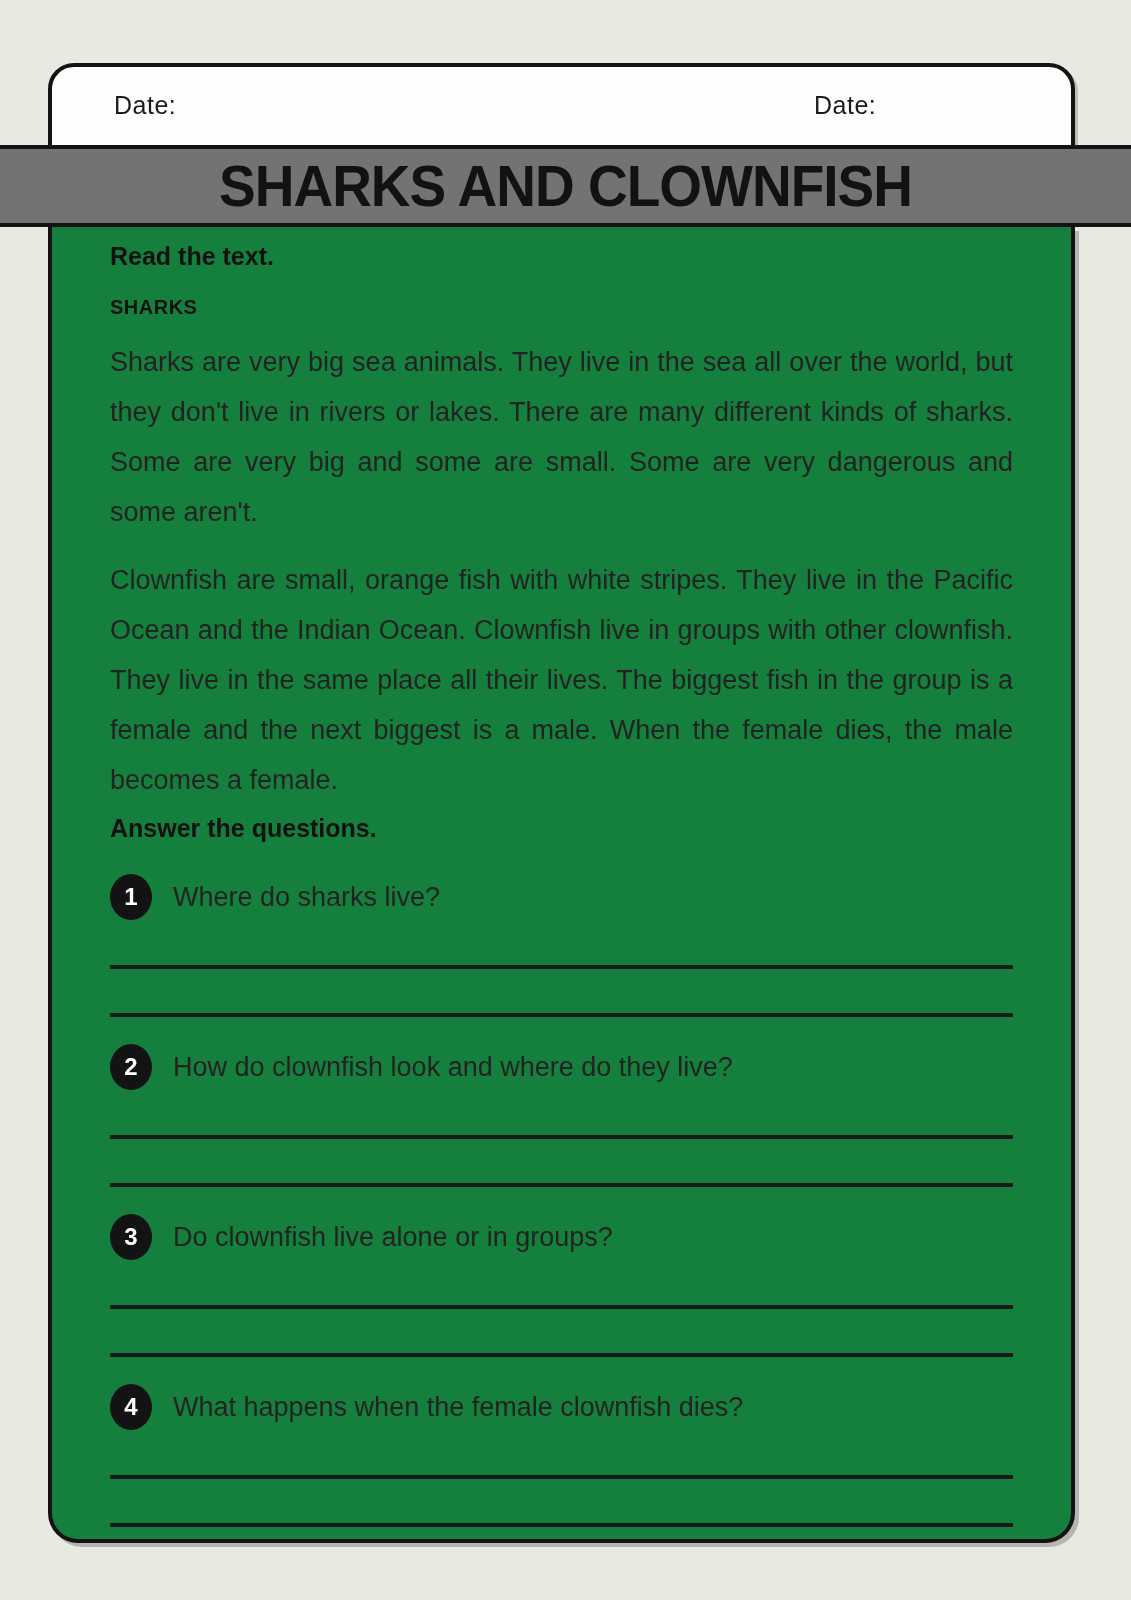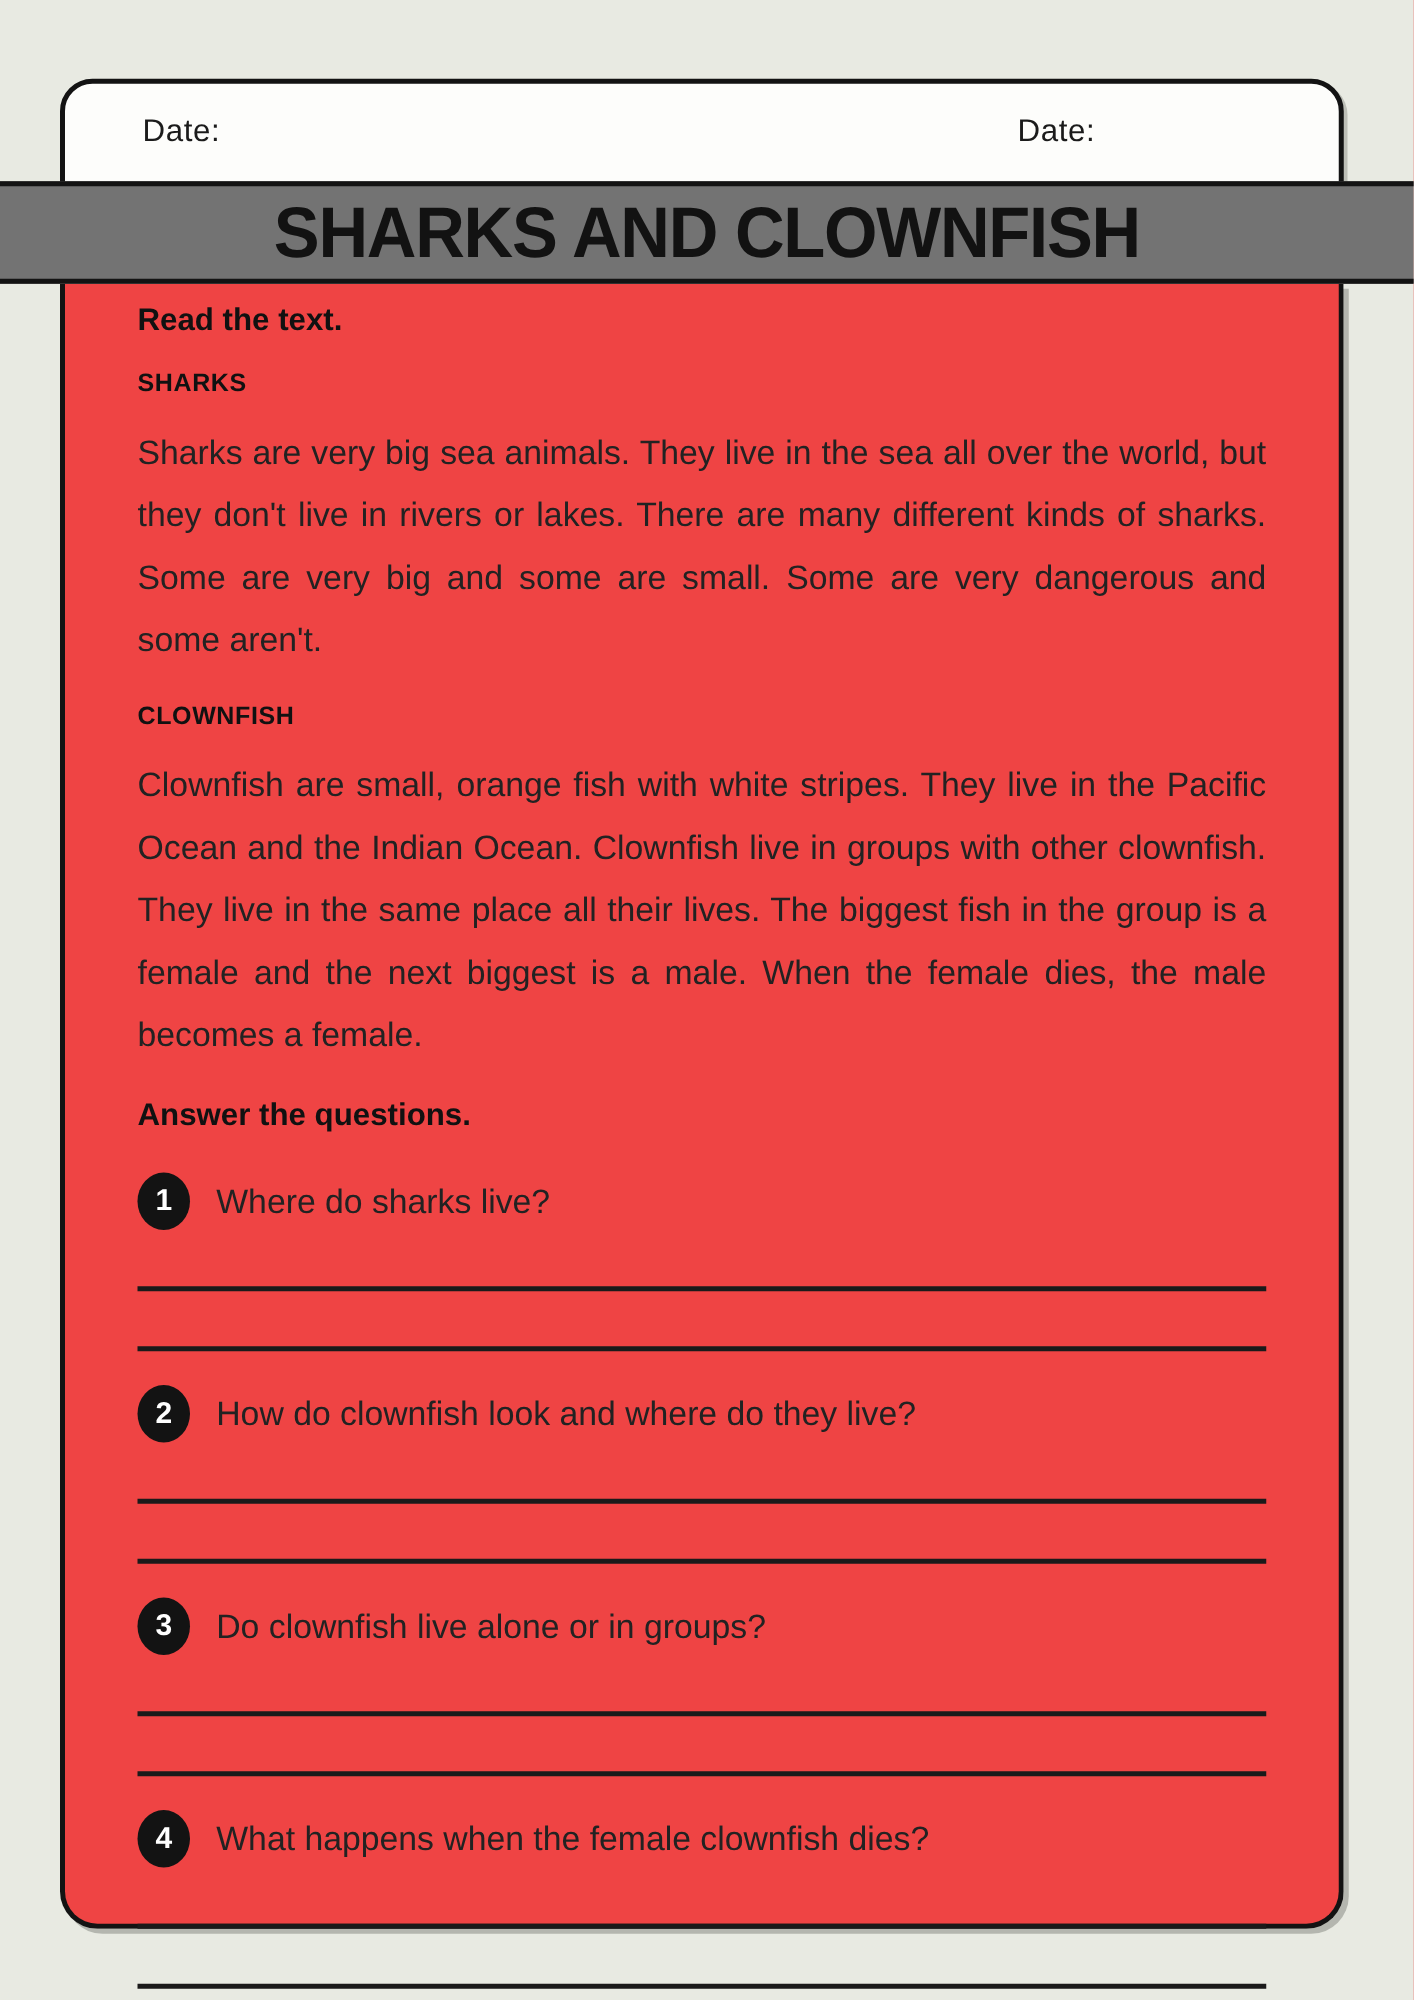--- a/index.html
+++ b/index.html
@@ -66,37 +66,37 @@
   }
 
   
   .card {
     position: absolute;
     left: 48px;
     top: 227px;
     width: 1027px;
     height: 1316px;
     box-sizing: border-box;
-    background: #ef4444;
+    background: #15803d;
     border-left: 4px solid #131313;
     border-right: 4px solid #131313;
     border-bottom: 4px solid #131313;
     border-radius: 0 0 30px 30px;
     box-shadow: 4px 4px 0 rgba(60, 62, 55, 0.3);
     padding: 14px 58px 0 58px;
     z-index: 1;
   }
 
   .section-label {
     font-size: 25px;
     line-height: 30px;
     font-weight: 700;
     color: #111;
   }
-  .section-label.answer { margin-top: 24px; }
+  .section-label.answer { margin-top: 8px; }
 
   .passage-heading {
     margin-top: 24px;
     font-size: 20px;
     line-height: 24px;
     font-weight: 700;
     letter-spacing: 0.5px;
     color: #111;
   }
   .passage-text {
@@ -157,21 +157,20 @@
   <div class="card">
 
     <div class="section-label">Read the text.</div>
 
     <div class="passage">
       <div class="passage-heading">SHARKS</div>
       <p class="passage-text">Sharks are very big sea animals. They live in the sea all over the world, but they don't live in rivers or lakes. There are many different kinds of sharks. Some are very big and some are small. Some are very dangerous and some aren't.</p>
     </div>
 
     <div class="passage">
-      <div class="passage-heading">CLOWNFISH</div>
       <p class="passage-text">Clownfish are small, orange fish with white stripes. They live in the Pacific Ocean and the Indian Ocean. Clownfish live in groups with other clownfish. They live in the same place all their lives. The biggest fish in the group is a female and the next biggest is a male. When the female dies, the male becomes a female.</p>
     </div>
 
     <div class="section-label answer">Answer the questions.</div>
 
     <div class="question-block">
       <div class="question-row">
         <span class="q-badge">1</span>
         <span class="q-text">Where do sharks live?</span>
       </div>

